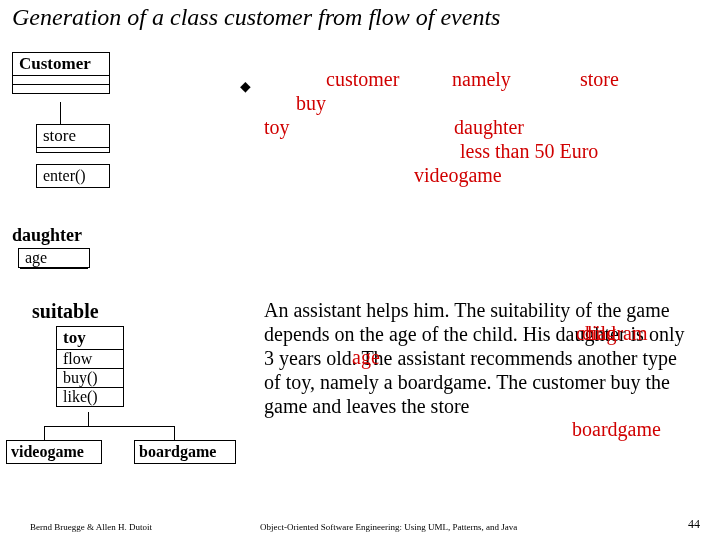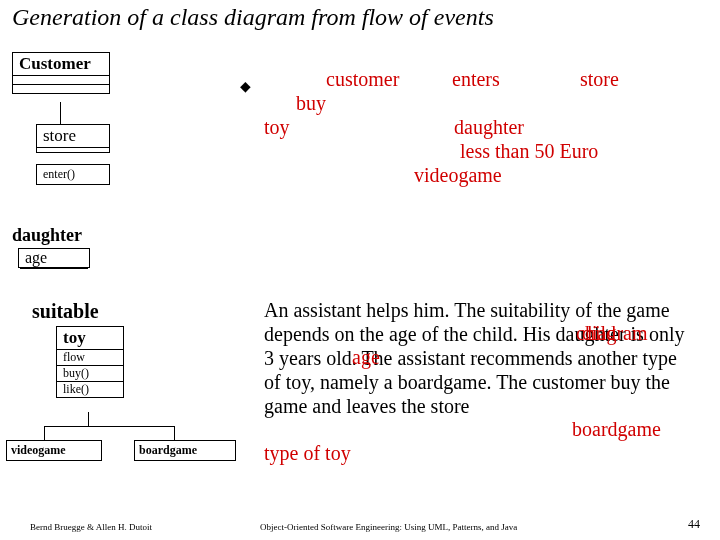--- a/index.html
+++ b/index.html
@@ -35,21 +35,21 @@
   }
   .classbox .header {
     border-bottom: 1px solid #000;
     padding: 1px 6px;
     font-weight: 700;
   }
   .classbox .section {
     border-bottom: 1px solid #000;
     min-height: 6px;
     padding: 0 6px;
-    font-size: 12px;
+    font-size: 16px;
   }
   .classbox .section:last-child { border-bottom: none; }
   .label-plain {
     position: absolute;
     font-size: 18px;
     font-weight: 700;
   }
   .suitable {
     position: absolute;
     font-size: 20px;
@@ -99,21 +99,21 @@
   .line {
     position: absolute;
     background: #000;
   }
 </style>
 </head>
 <body>
 
 <div class="slide">
 
-  <div class="title">Generation of a class diagram from flow of events</div>
+  <div class="title">Generation of a class customer from flow of events</div>
 
   <div class="classbox" style="left:12px; top:52px; width:96px;">
     <div class="header">Customer</div>
     <div class="section" style="min-height:8px;"></div>
     <div class="section" style="min-height:8px;"></div>
   </div>
 
   <div class="line" style="left:60px; top:102px; width:1px; height:22px;"></div>
 
   <div class="classbox" style="left:36px; top:124px; width:72px;">
@@ -150,34 +150,33 @@
   </div>
 
   <div class="classbox" style="left:134px; top:440px; width:100px;">
     <div class="section" style="border-bottom:none; font-weight:700; padding:2px 4px;">boardgame</div>
   </div>
 
   <div class="bullet" style="left:240px; top:78px;">◆</div>
 
 
   <div class="highlight" style="left:326px; top:68px;">customer</div>
-  <div class="highlight" style="left:452px; top:68px;">enters</div>
+  <div class="highlight" style="left:452px; top:68px;">namely</div>
   <div class="highlight" style="left:580px; top:68px;">store</div>
   <div class="highlight" style="left:296px; top:92px;">buy</div>
   <div class="highlight" style="left:264px; top:116px;">toy</div>
   <div class="highlight" style="left:454px; top:116px;">daughter</div>
   <div class="highlight" style="left:460px; top:140px;">less than 50 Euro</div>
   <div class="highlight" style="left:414px; top:164px;">videogame</div>
 
   <div class="para" style="left:264px; top:298px;">An assistant helps him. The suitability of the game depends on the age of the child. His daughter is only 3 years old. The assistant recommends another type of toy, namely a boardgame. The customer buy the game and leaves the store</div>
 
   <div class="highlight" style="left:582px; top:322px;">diagram</div>
   <div class="highlight" style="left:560px; top:322px; opacity:.0;"></div>
   <div class="highlight" style="left:564px; top:322px;margin-left:12px;">child</div>
   <div class="highlight" style="left:352px; top:346px;">age</div>
   <div class="highlight" style="left:572px; top:418px;">boardgame</div>
-  <div class="highlight" style="left:264px; top:442px;">type of toy</div>
 
   <div class="footer-left">Bernd Bruegge &amp; Allen H. Dutoit</div>
   <div class="footer-mid">Object-Oriented Software Engineering: Using UML, Patterns, and Java</div>
   <div class="footer-right">44</div>
 
 </div>
 
 </body></html>

